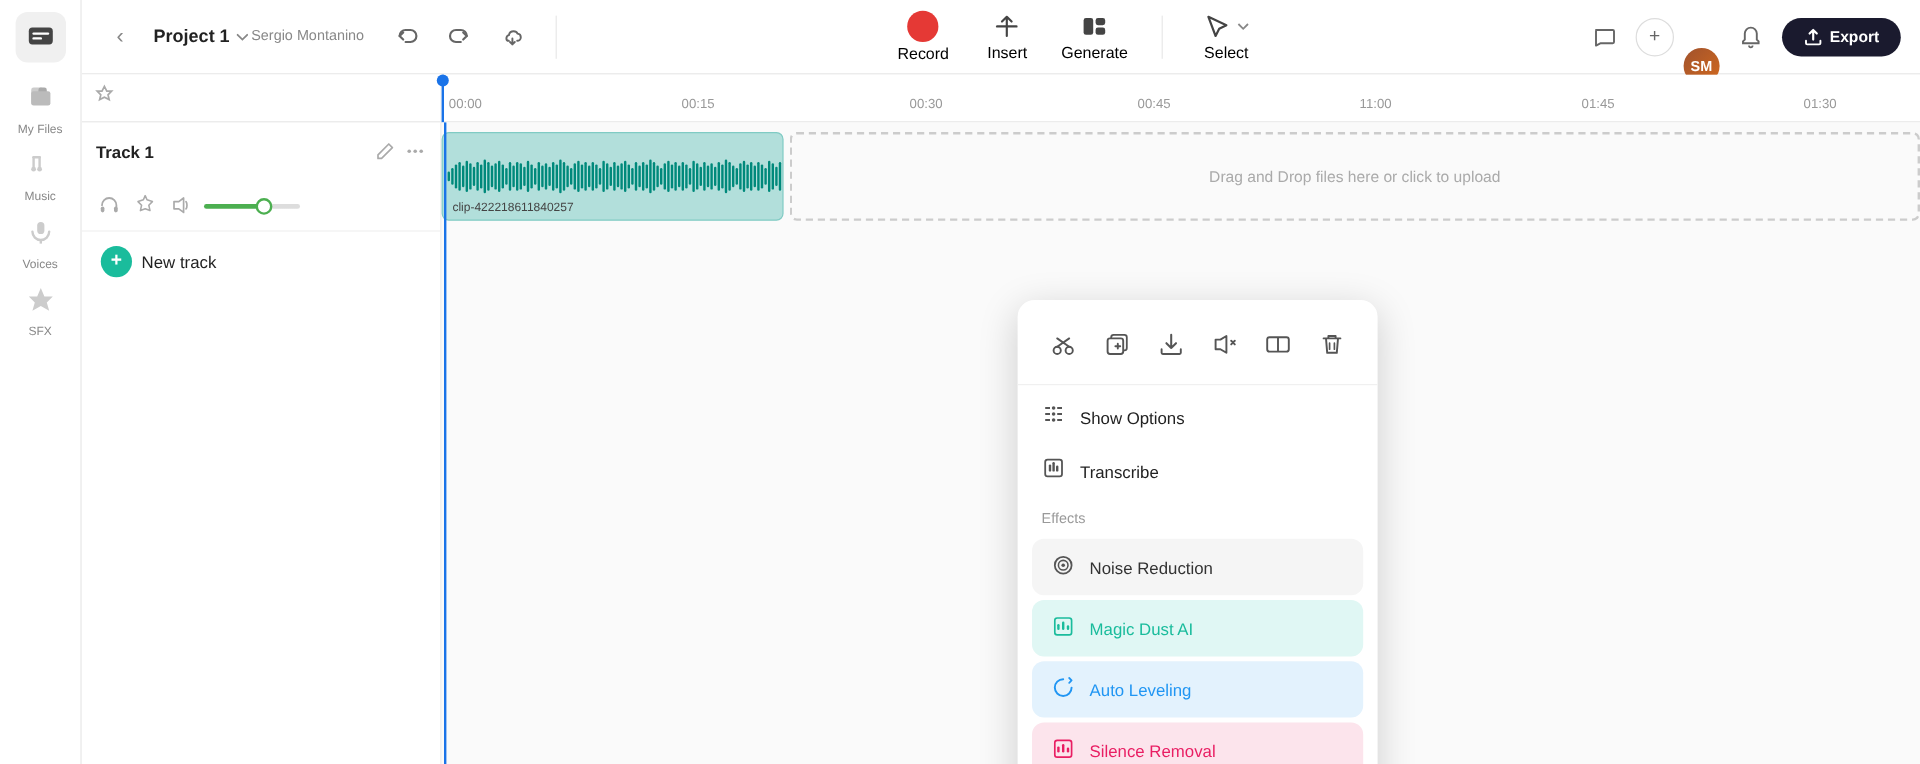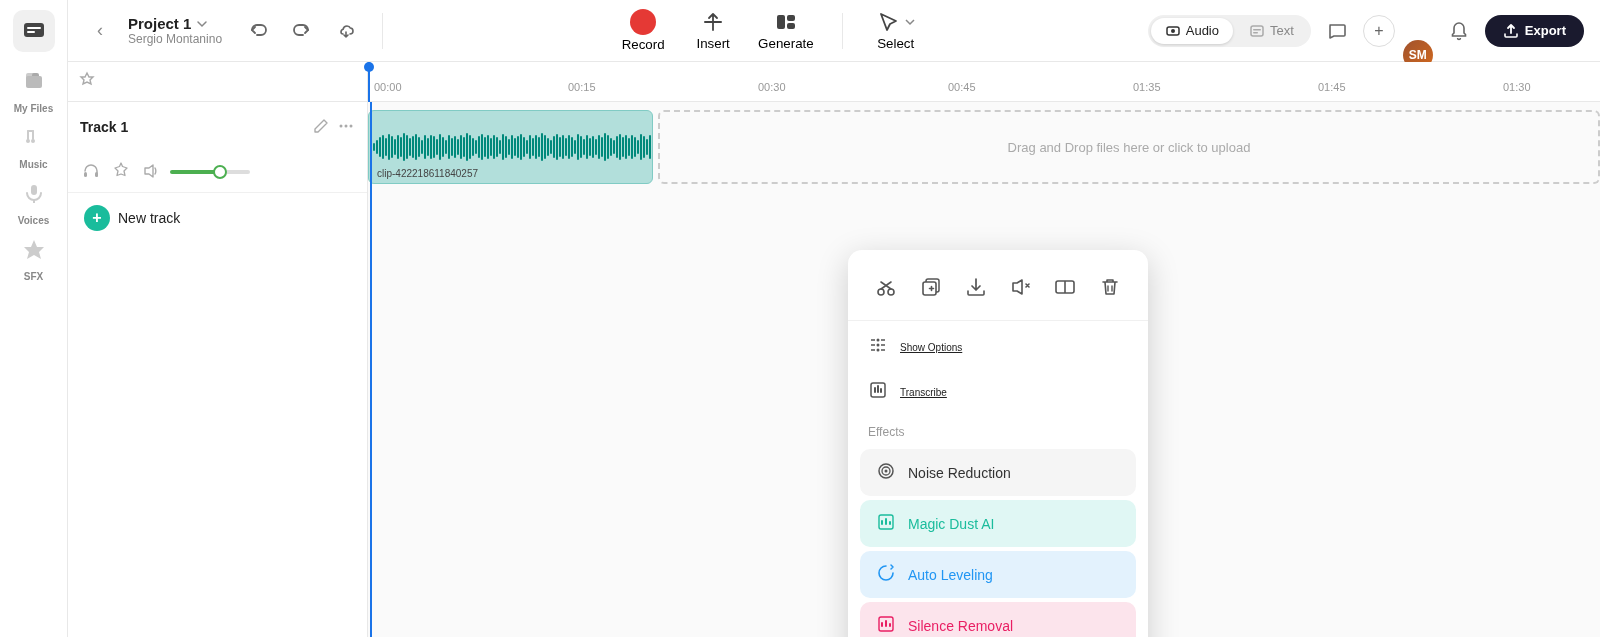--- a/index.html
+++ b/index.html
@@ -26,21 +26,21 @@
       cursor: pointer;
     }
     .sidebar-item {
       width: 52px; height: 52px;
       display: flex; flex-direction: column; align-items: center; justify-content: center;
       border-radius: 10px;
       cursor: pointer;
       gap: 3px;
     }
     .sidebar-item-icon { font-size: 22px; color: #888; }
-    .sidebar-item-label { font-size: 10px; color: #888; font-weight: 700; }
+    .sidebar-item-label { font-size: 10px; color: #888; font-weight: 400; }
 
     
     .main { flex: 1; display: flex; flex-direction: column; }
 
     
     .topbar {
       height: 62px;
       background: #fff;
       border-bottom: 1px solid #e8e8e8;
       display: flex;
@@ -50,21 +50,21 @@
     }
     .nav-btn {
       width: 32px; height: 32px;
       border: none; background: none;
       cursor: pointer;
       display: flex; align-items: center; justify-content: center;
       color: #888;
       font-size: 18px;
       border-radius: 6px;
     }
-    .project-info { display: flex; flex-direction: column; margin-right: 8px; }
+    .project-info { display: flex; margin-right: 8px; }
     .project-name { font-size: 15px; font-weight: 600; color: #222; display: flex; align-items: center; gap: 4px; }
     .project-author { font-size: 12px; color: #888; }
     .topbar-divider { width: 1px; height: 36px; background: #e8e8e8; margin: 0 8px; }
     .topbar-center { flex: 1; display: flex; align-items: center; justify-content: center; gap: 20px; }
     .tool-btn {
       display: flex; flex-direction: column; align-items: center; gap: 2px;
       background: none; border: none; cursor: pointer;
       min-width: 50px;
     }
     .topbar-right { display: flex; align-items: center; gap: 8px; }
@@ -310,23 +310,22 @@
       border-radius: 8px;
       display: flex; align-items: center; justify-content: center;
       font-size: 20px; color: #444;
     }
     .ctx-menu-item {
       display: flex;
       align-items: center;
       gap: 12px;
       padding: 10px 20px;
       cursor: pointer;
-      font-size: 10px;
+      font-size: 14px;
       color: #222;
-      text-decoration: underline;
     }
     .ctx-menu-item-icon { font-size: 18px; color: #555; }
     .ctx-section-label {
       padding: 10px 20px 6px 20px;
       font-size: 12px;
       color: #999;
       font-weight: 500;
     }
     .effect-btn {
       margin: 4px 12px;
@@ -464,37 +463,20 @@
               <path d="M5 4l6 16 3-6 6-3L5 4z" stroke="#444" stroke-width="1.8" stroke-linejoin="round" fill="none"></path>
             </svg>
           <svg width="12" height="12" viewBox="0 0 12 12" fill="none">
               <path d="M2 4l4 4 4-4" stroke="#888" stroke-width="1.5"></path>
             </svg>
         </div>
         <span>Select</span>
       </button>
     </div>
     <div class="topbar-right">
-      <div class="audio-text-toggle">
-        <button class="toggle-btn active">
-          <svg width="16" height="16" viewBox="0 0 16 16" fill="none">
-              <rect x="2" y="4" width="12" height="8" rx="2" stroke="#333" stroke-width="1.5" fill="none"></rect>
-              <circle cx="8" cy="8" r="2" fill="#333"></circle>
-            </svg>
-          <span>Audio</span>
-        </button>
-        <button class="toggle-btn inactive">
-          <svg width="16" height="16" viewBox="0 0 16 16" fill="none">
-              <rect x="2" y="3" width="12" height="10" rx="2" stroke="#aaa" stroke-width="1.5" fill="none"></rect>
-              <rect x="4" y="6" width="8" height="1.5" rx="0.75" fill="#aaa"></rect>
-              <rect x="4" y="9" width="5" height="1.5" rx="0.75" fill="#aaa"></rect>
-            </svg>
-          <span>Text</span>
-        </button>
-      </div>
       <button class="icon-btn">
         <svg width="20" height="20" viewBox="0 0 20 20" fill="none">
             <path d="M3 4h14a1 1 0 011 1v9a1 1 0 01-1 1H7l-4 2V5a1 1 0 011-1z" stroke="#666" stroke-width="1.6" fill="none" stroke-linejoin="round"></path>
           </svg>
       </button>
       <button class="plus-btn">+</button>
       <div class="avatar">SM</div>
       <button class="icon-btn">
         <svg width="20" height="20" viewBox="0 0 20 20" fill="none">
             <path d="M10 2C7.24 2 5 4.24 5 7v5l-1.5 1.5V15h13v-1.5L15 12V7c0-2.76-2.24-5-5-5z" stroke="#666" stroke-width="1.6" fill="none"></path>
@@ -574,21 +556,21 @@
 
       <div class="timeline-ruler">
         <div style="position:relative;width:100%;height:100%;">
           <div class="playhead-marker">
             <div class="playhead-dot"></div>
           </div>
           <span class="ruler-mark" style="left:6px;">00:00</span>
           <span class="ruler-mark" style="left:200px;">00:15</span>
           <span class="ruler-mark" style="left:390px;">00:30</span>
           <span class="ruler-mark" style="left:580px;">00:45</span>
-          <span class="ruler-mark" style="left:765px;">01:35</span>
+          <span class="ruler-mark" style="left:765px;">11:00</span>
           <span class="ruler-mark" style="left:950px;">01:45</span>
           <span class="ruler-mark" style="left:1135px;">01:30</span>
         </div>
       </div>
 
       <div class="track-content-area">
 
         <div style="position:absolute;top:0;left:2px;width:2px;height:100%;background:#1a73e8;z-index:2;"></div>
 
         <div class="audio-clip">

